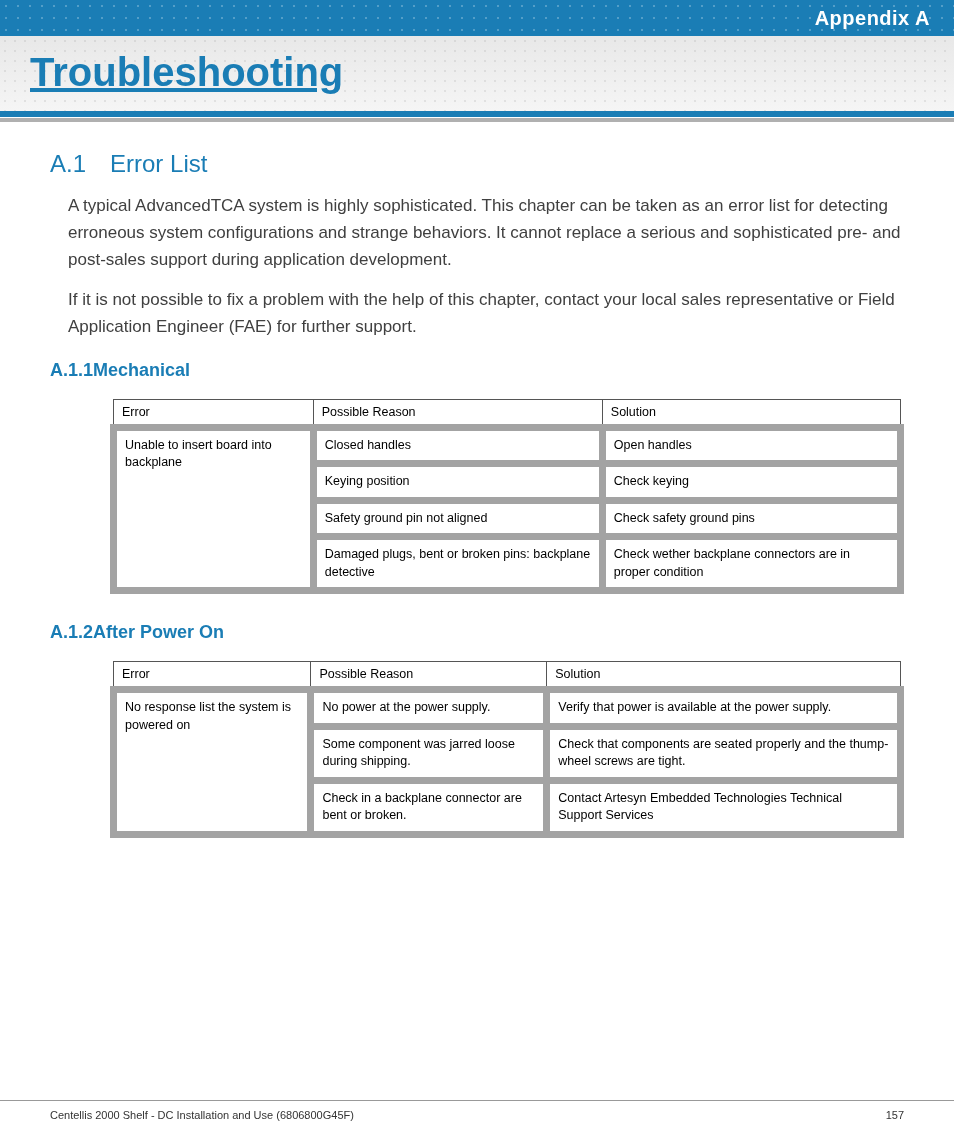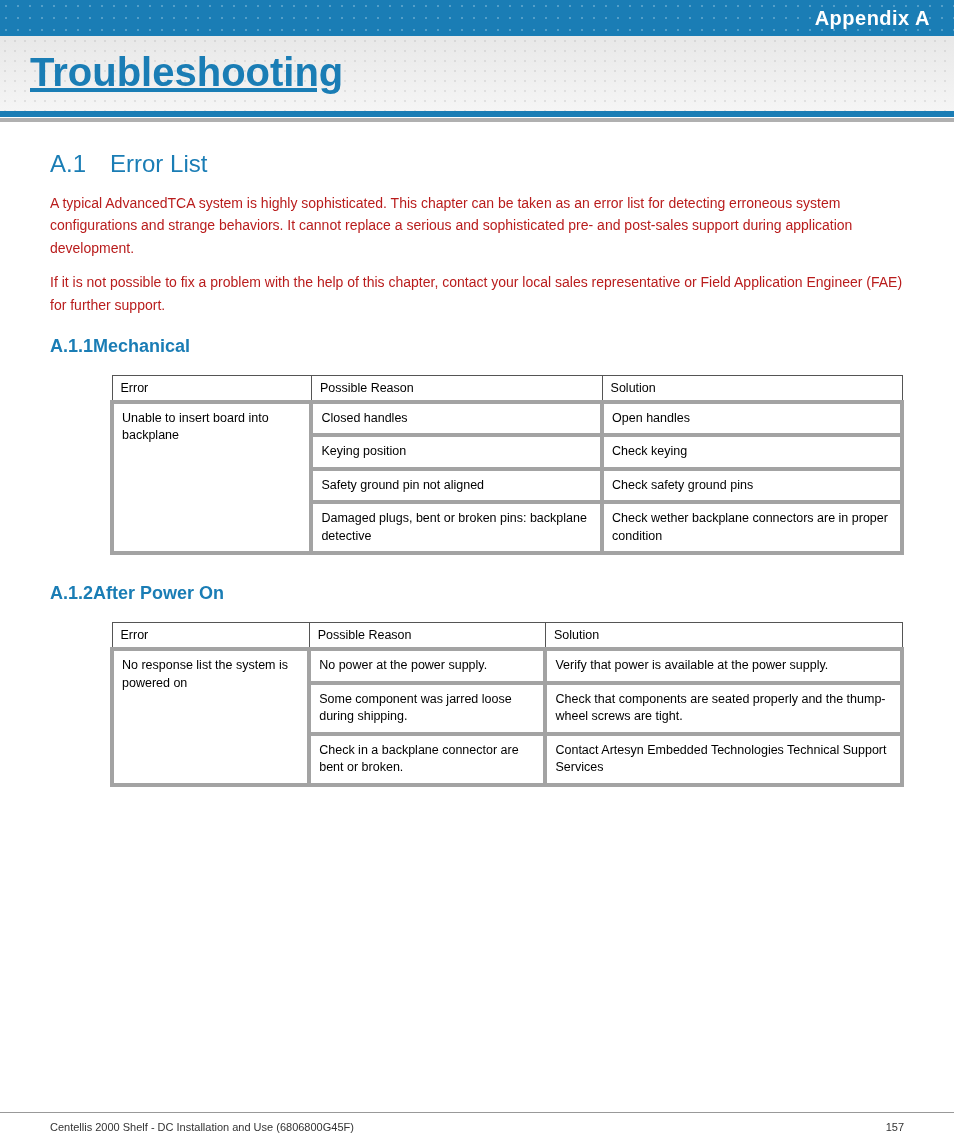--- a/index.html
+++ b/index.html
@@ -87,24 +87,25 @@
     .section-h2 {
       color: #1a7db5;
       font-size: 18px;
       font-weight: bold;
       margin-bottom: 14px;
     }
     .section-h2 .num {
     }
 
     .body-text {
-      font-size: 14px;
+      font-size: 17px;
       line-height: 1.6;
       margin-bottom: 12px;
-      color: #b91c1c;
+      color: #404040;
+      margin-left: 18px;
     }
 
     
     .table-wrapper {
       margin: 18px 0 28px 60px;
     }
     table {
       border-collapse: collapse;
       width: 100%;
       font-size: 12.5px;
@@ -112,21 +113,21 @@
     table th {
       background: #fff;
       border: 1px solid #555;
       padding: 5px 8px;
       font-weight: normal;
       text-align: left;
       color: #000;
       margin-top: 41px;
     }
     table td {
-      border: 4px solid #a3a3a3;
+      border: 7px solid #a3a3a3;
       padding: 6px 8px;
       vertical-align: top;
       color: #000;
       line-height: 1.4;
     }
     table thead tr th {
       border: 1px solid #555;
       border-bottom: 2px solid #000;
     }
     table thead {
@@ -136,21 +137,21 @@
     
     .footer {
       border-top: 1px solid #999;
       padding: 8px 50px;
       display: flex;
       justify-content: space-between;
       align-items: center;
       font-size: 11px;
       color: #333;
       position: absolute;
-      bottom: 4px;
+      bottom: 16px;
       left: 0;
       right: 0;
     }
 
     .section-gap {
       margin-bottom: 20px;
     }
   </style>
 </head>
 <body>

